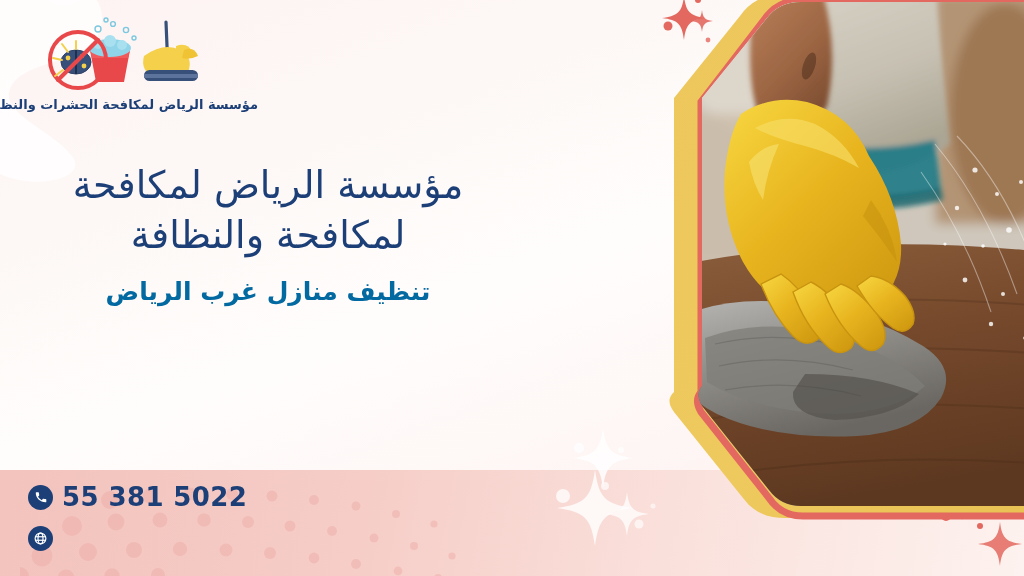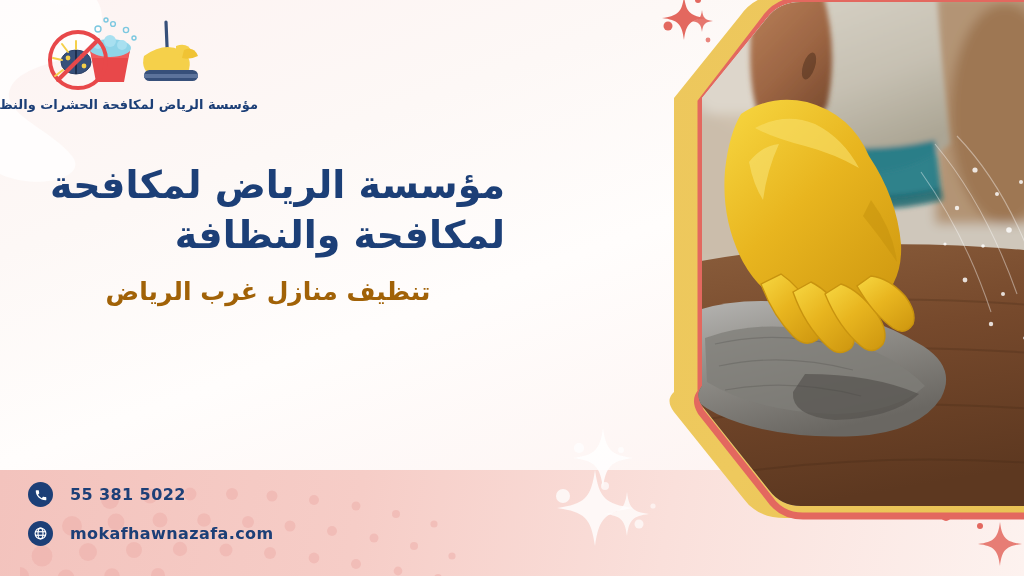--- a/index.html
+++ b/index.html
@@ -49,39 +49,39 @@
     text-align:center;color:#f0b33a;font-weight:700;
     font-size:8.6px;letter-spacing:.45px;margin-top:3px;white-space:nowrap;
   }
 
   
   .copy{
     position:absolute;right:519px;top:160px;width:474px;
     direction:rtl;text-align:center;
   }
   .headline{
-    color:#1c3f77;font-weight:700;font-size:38px;line-height:1.32;
-    margin:0;letter-spacing:0px;text-align:right;
+    color:#1c3f77;font-weight:400;font-size:38px;line-height:1.32;
+    margin:0;letter-spacing:0px;
   }
   .subhead{
-    color:#a16207;font-weight:700;font-size:25px;line-height:1.3;
+    color:#0369a1;font-weight:700;font-size:25px;line-height:1.3;
     margin:16px 0 0 0;
   }
 
   
   .contacts{position:absolute;left:28px;top:482px;}
   .crow{display:flex;align-items:center;margin-bottom:14px;}
   .cicon{
     width:25px;height:25px;border-radius:50%;
     background:#1c3f77;display:flex;align-items:center;justify-content:center;
     flex:0 0 auto;
   }
   .cicon svg{display:block;}
   .ctext{
-    color:#1c3f77;font-weight:700;font-size:16px;margin-left:17px;
+    color:#1c3f77;font-weight:700;font-size:26px;margin-left:9px;
     letter-spacing:.4px;white-space:nowrap;
   }
 
   
   .frame{position:absolute;left:505px;top:-6px;width:534px;height:556px;}
   .frame svg{display:block;}
 </style>
 </head>
 <body>
 
@@ -399,17 +399,16 @@
     </div>
     <div class="crow">
       <span class="cicon">
         <svg width="15" height="15" viewBox="0 0 24 24" fill="none" stroke="#ffffff" stroke-width="1.9">
           <circle cx="12" cy="12" r="8.6"></circle>
           <ellipse cx="12" cy="12" rx="4" ry="8.6"></ellipse>
           <line x1="3.6" y1="9.2" x2="20.4" y2="9.2"></line>
           <line x1="3.6" y1="14.8" x2="20.4" y2="14.8"></line>
         </svg>
       </span>
-      <span class="ctext">mokafhawnazafa.com</span>
     </div>
   </div>
 
 </div>
 
 </body></html>

